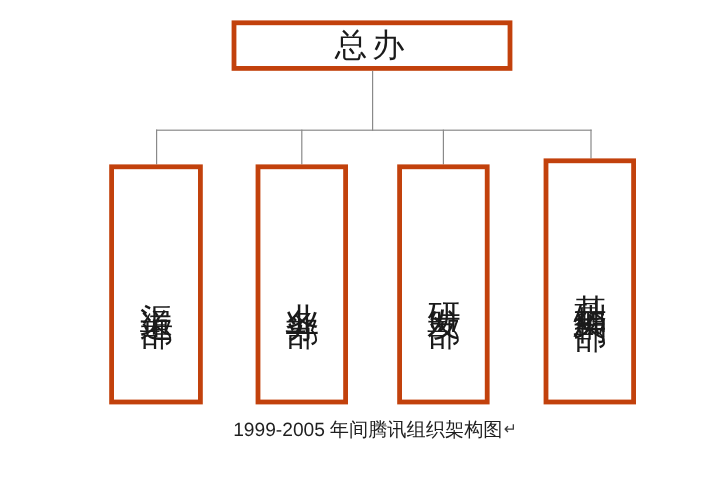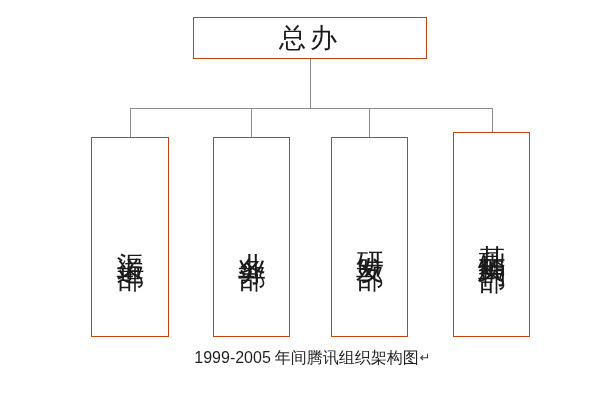--- a/index.html
+++ b/index.html
@@ -22,21 +22,21 @@
   .line {
     position: absolute;
     background: #8a8a8a;
   }
   .line-v { width: 1px; }
   .line-h { height: 1px; }
 
   
   .node-box {
     position: absolute;
-    border: 1px solid #c2410c;
+    border: 4px solid #c2410c;
     background: #ffffff;
     box-sizing: border-box;
     display: flex;
     align-items: center;
     justify-content: center;
   }
 
   .node-root {
     left: 193px;
     top: 17px;

